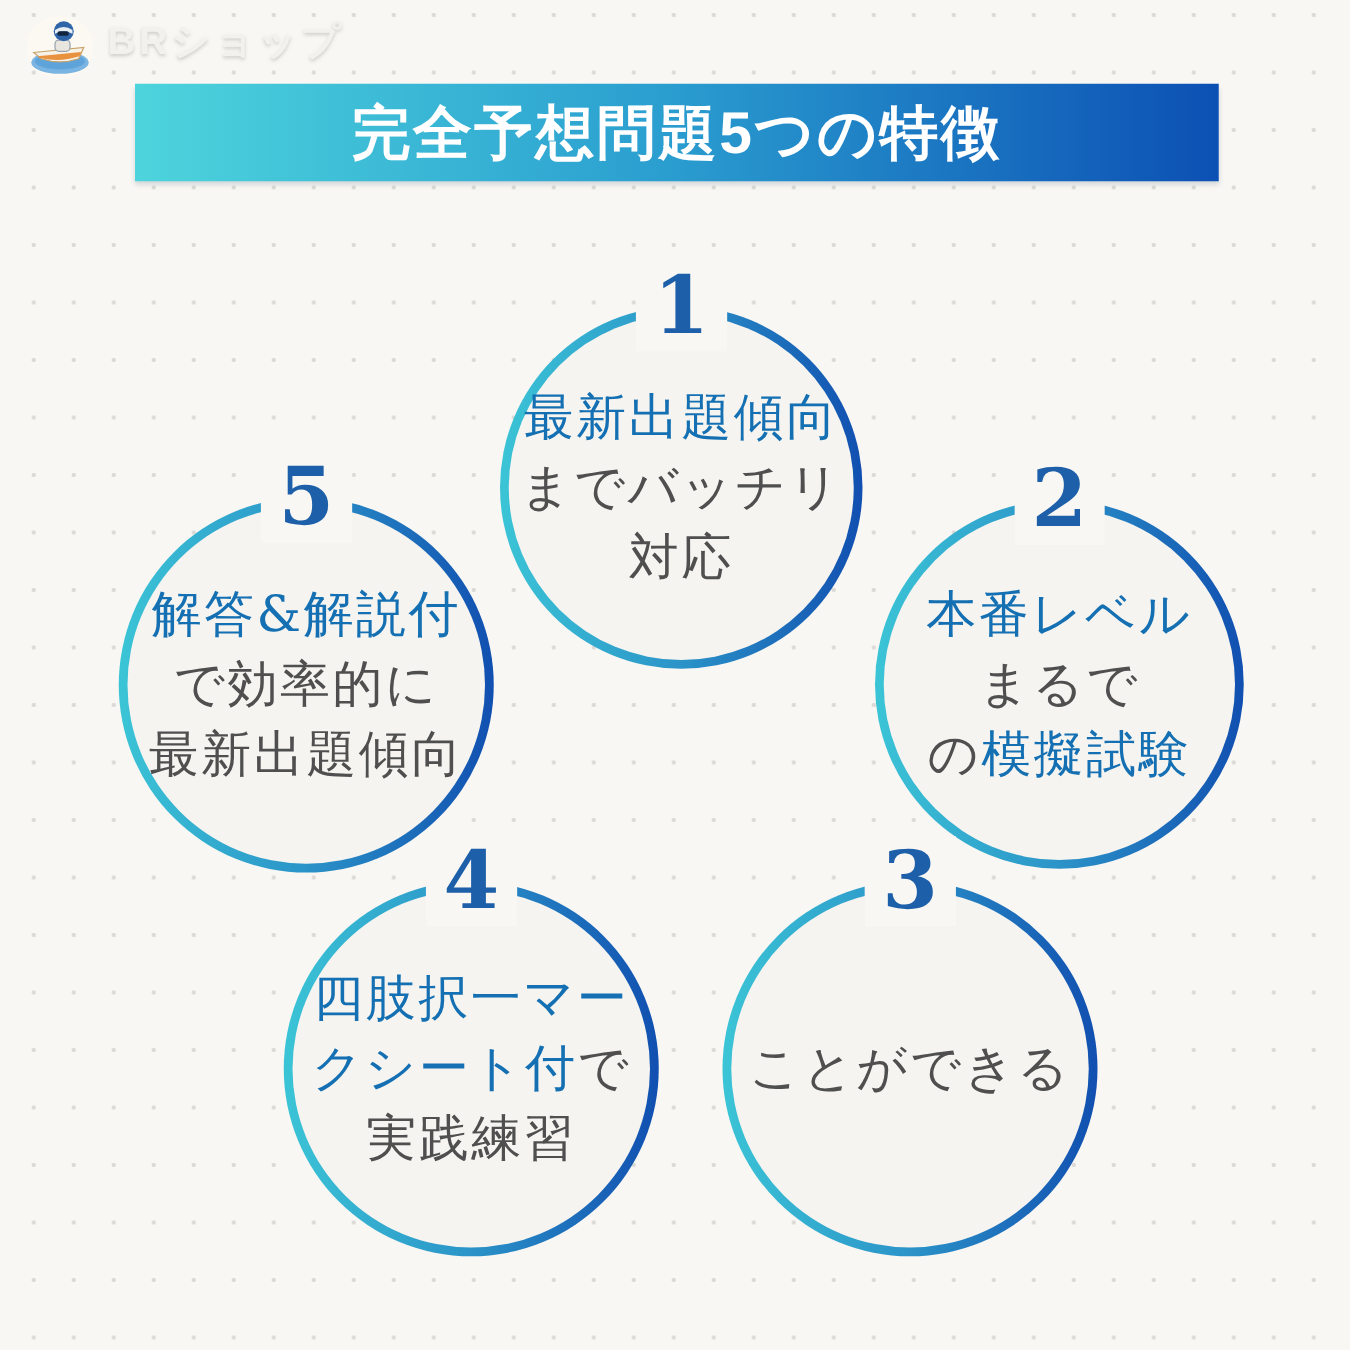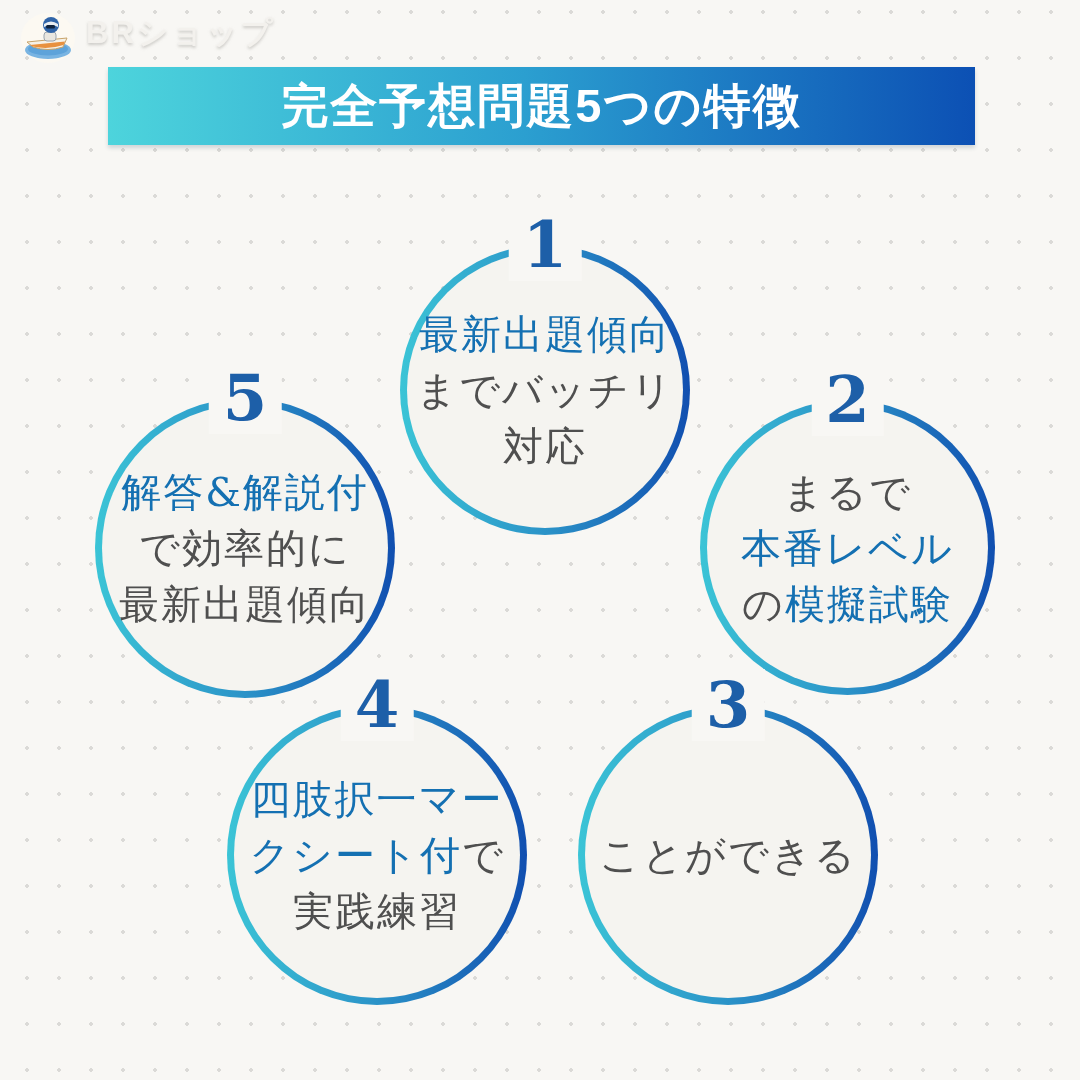--- a/index.html
+++ b/index.html
@@ -108,22 +108,22 @@
     <div class="line"><span class="accent">最新出題傾向</span></div>
     <div class="line"><span class="plain">までバッチリ</span></div>
     <div class="line"><span class="plain">対応</span></div>
   </div>
 </div>
 
 <div class="circle c2">
   <div class="inner"></div>
   <div class="num">2</div>
   <div class="ftext">
+    <div class="line"><span class="accent">本番レベル</span></div>
     <div class="line"><span class="plain">まるで</span></div>
-    <div class="line"><span class="accent">本番レベル</span></div>
     <div class="line"><span class="plain">の</span><span class="accent">模擬試験</span></div>
   </div>
 </div>
 
 <div class="circle c3">
   <div class="inner"></div>
   <div class="num">3</div>
   <div class="ftext">
     <div class="line"><span class="plain">ことができる</span></div>
   </div>

